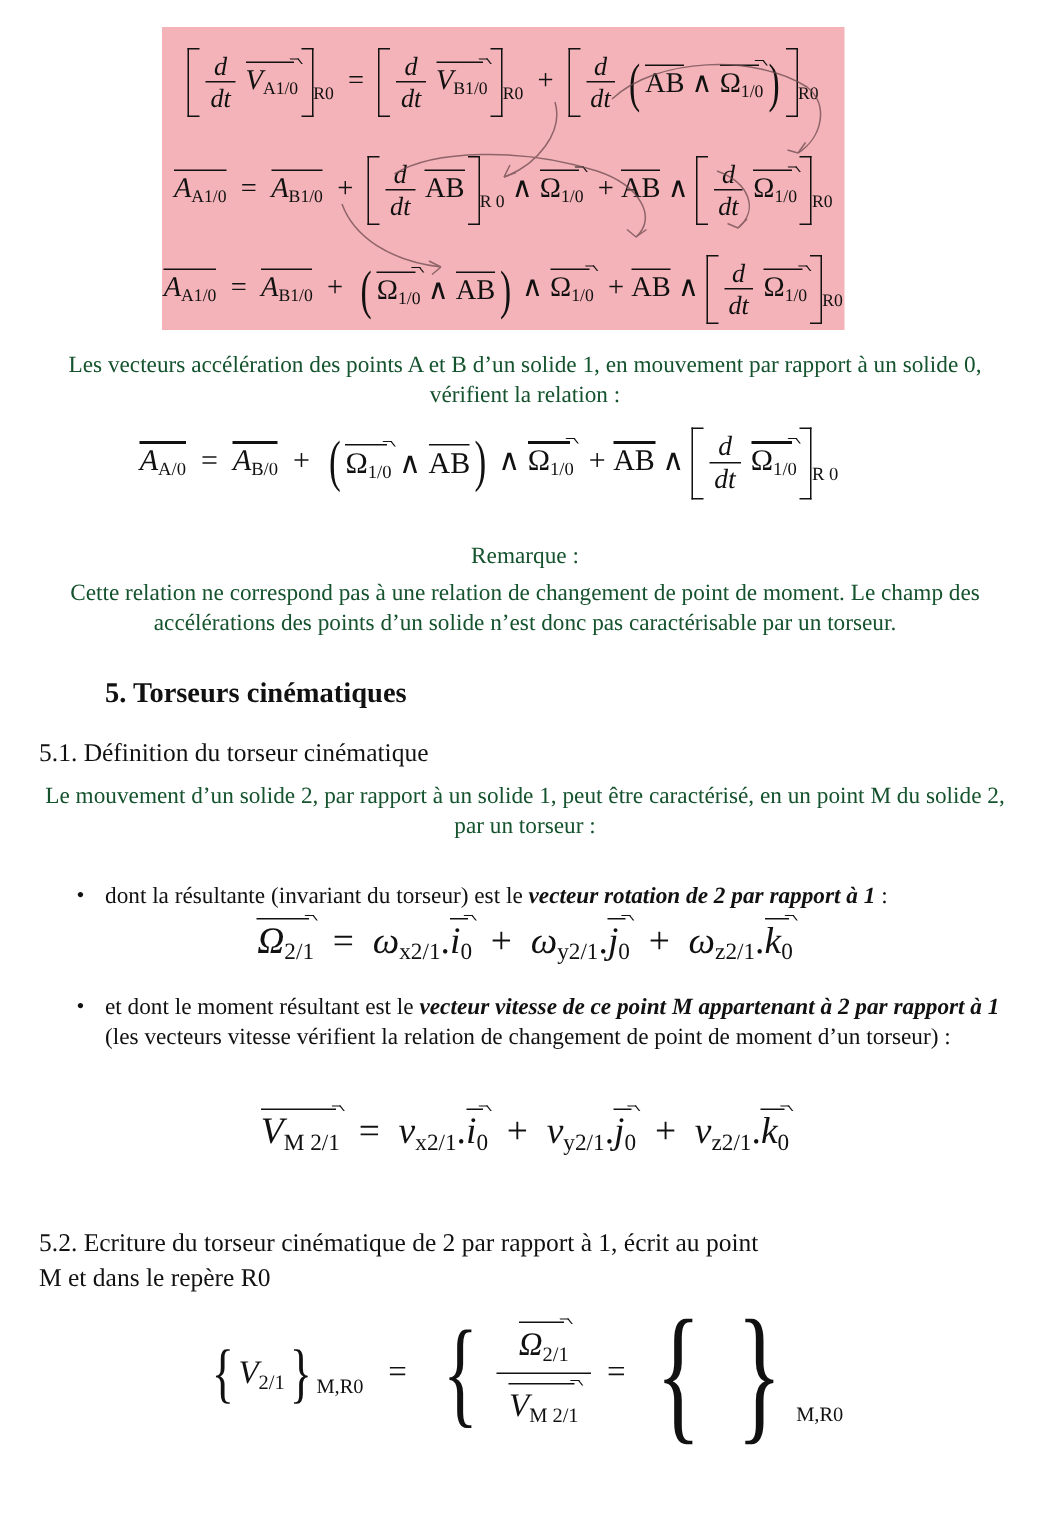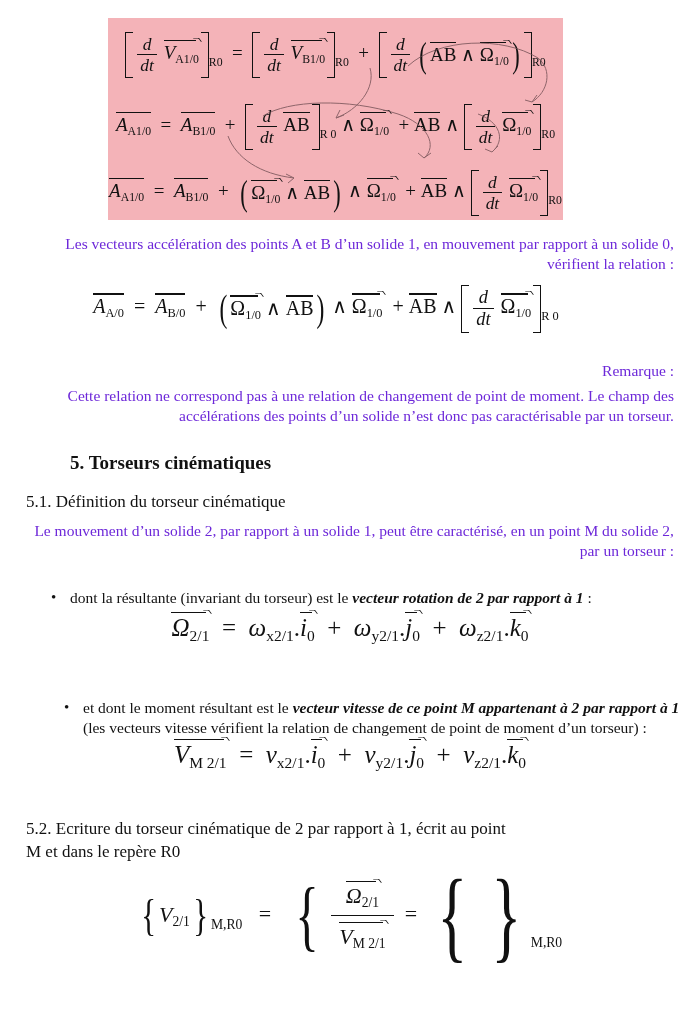--- a/index.html
+++ b/index.html
@@ -151,22 +151,22 @@
     font-weight: 300;
     transform: scaleX(0.62);
   }
   .paren > .pc { padding: 0 1px; }
 
   
   .para {
     position: absolute;
     font-size: 15.5px;
     line-height: 1.30;
-    color: #6d28d9;
-    text-align: right;
+    color: #14532d;
+    text-align: center;
   }
   .h2 {
     position: absolute;
     font-weight: bold;
     font-size: 19px;
     margin-left: 44px;
   }
   .h3 {
     position: absolute;
     font-weight: normal;
@@ -414,21 +414,21 @@
       <span class="ovr it">Ω<span class="sub">2/1</span></span>
       &nbsp;=&nbsp;
       <span class="it">ω<span class="sub">x2/1</span></span>.<span class="ovr it">i<span class="sub">0</span></span>
       &nbsp;+&nbsp;
       <span class="it">ω<span class="sub">y2/1</span></span>.<span class="ovr it">j<span class="sub">0</span></span>
       &nbsp;+&nbsp;
       <span class="it">ω<span class="sub">z2/1</span></span>.<span class="ovr it">k<span class="sub">0</span></span>
     </span>
   </div>
 
-  <ul class="bullets" style="left:61px; top:662px; width:610px;margin-top:36px;">
+  <ul class="bullets" style="left:48px; top:662px; width:610px;">
     <li>
       <span>et dont le moment résultant est le </span><span class="bi">vecteur vitesse de ce point M appartenant à 2 par rapport à 1</span><span> (les vecteurs vitesse vérifient la relation de changement de point de moment d’un torseur) :</span>
     </li>
   </ul>
 
   <div class="eqline" style="left:26px; top:738px; width:648px;">
     <span class="math" style="font-size:25px;">
       <span class="ovr it">V<span class="sub">M 2/1</span></span>
       &nbsp;=&nbsp;
       <span class="it">v<span class="sub">x2/1</span></span>.<span class="ovr it">i<span class="sub">0</span></span>

